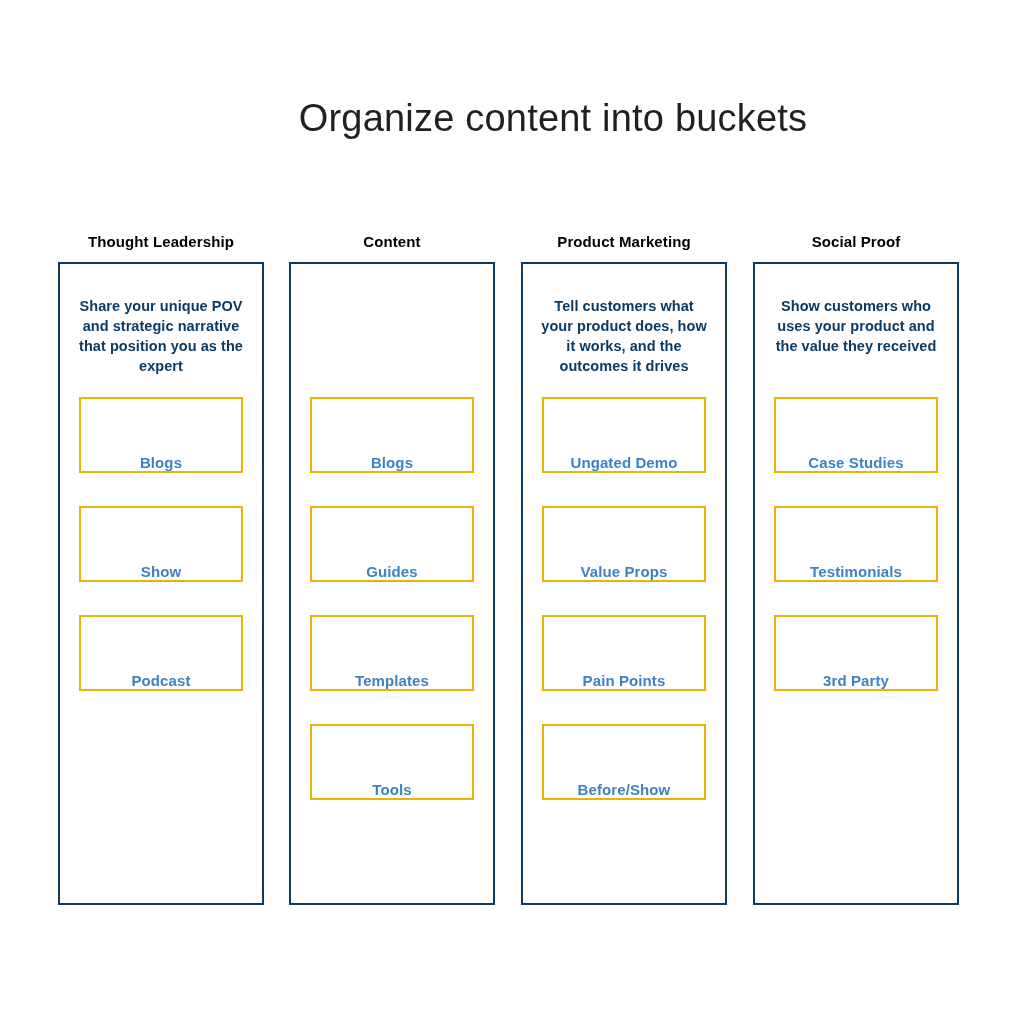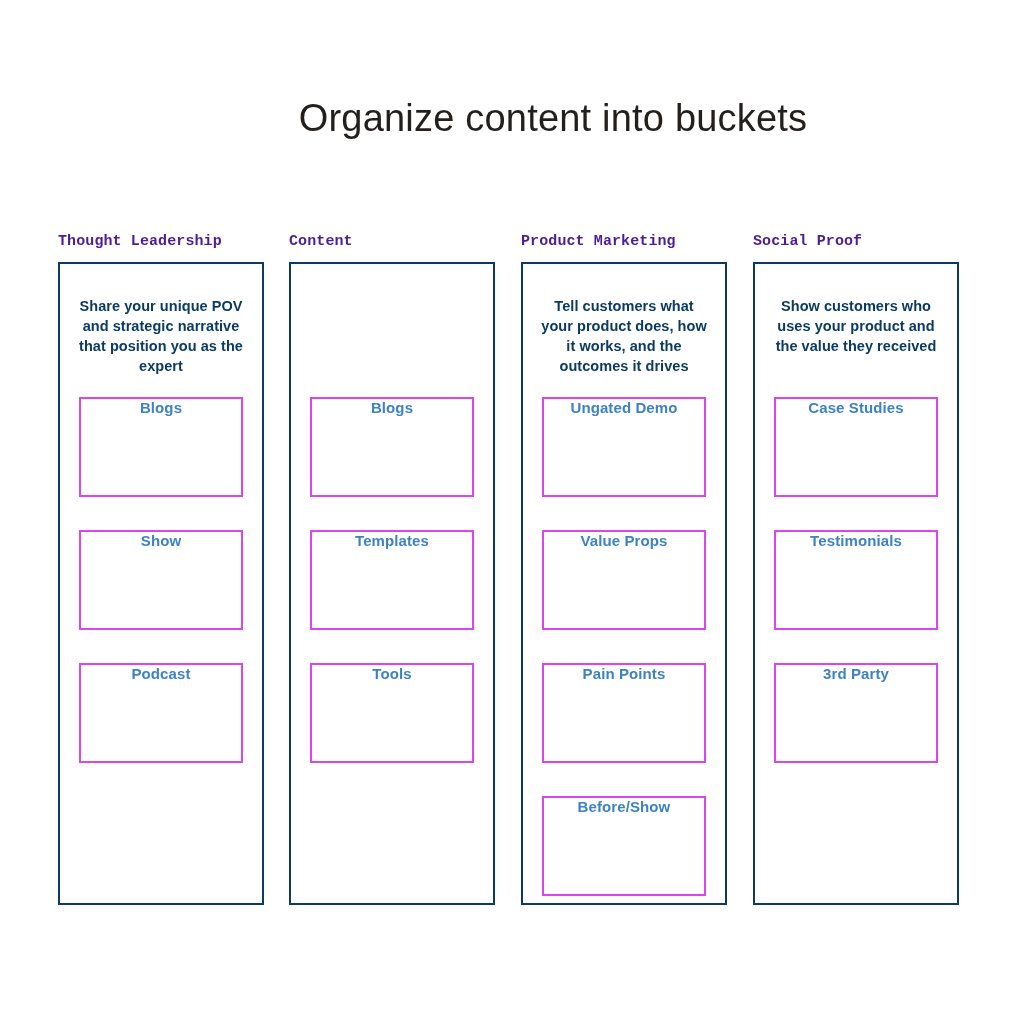--- a/index.html
+++ b/index.html
@@ -31,26 +31,26 @@
     line-height: 46px;
     padding-left: 44px;
   }
   .column {
     position: absolute;
     top: 232px;
     width: 206px;
   }
   .col-header {
     height: 30px;
+    text-align: center;
     font-size: 15px;
     font-weight: 700;
-    color: #4c1d95;
+    color: #000000;
     letter-spacing: 0.1px;
     line-height: 20px;
-    font-family: Liberation Mono, monospace;
   }
   .col-box {
     position: relative;
     border: 2px solid #0b3b63;
     height: 643px;
     box-sizing: border-box;
     background: #ffffff;
     padding: 6px;
   }
   .col-desc {
@@ -65,26 +65,26 @@
   .items {
     position: absolute;
     left: 0;
     top: 133px;
     width: 100%;
   }
   .item {
     position: relative;
     margin: 0 auto 33px auto;
     width: 164px;
-    height: 100px;
-    border: 2px solid #d946ef;
+    height: 76px;
+    border: 2px solid #eab308;
     box-sizing: border-box;
     background: #ffffff;
     display: flex;
-    align-items: flex-start;
+    align-items: flex-end;
     justify-content: center;
   }
   .item-label {
     font-size: 15px;
     font-weight: 700;
     color: #3e82c4;
     text-align: center;
     letter-spacing: 0.1px;
   }
 </style>
@@ -112,20 +112,23 @@
       </div>
     </div>
   </div>
 
   <div class="column" style="left:289px;">
     <div class="col-header">Content</div>
     <div class="col-box">
       <div class="items">
         <div class="item">
           <span class="item-label">Blogs</span>
+        </div>
+        <div class="item">
+          <span class="item-label">Guides</span>
         </div>
         <div class="item">
           <span class="item-label">Templates</span>
         </div>
         <div class="item">
           <span class="item-label">Tools</span>
         </div>
       </div>
     </div>
   </div>

